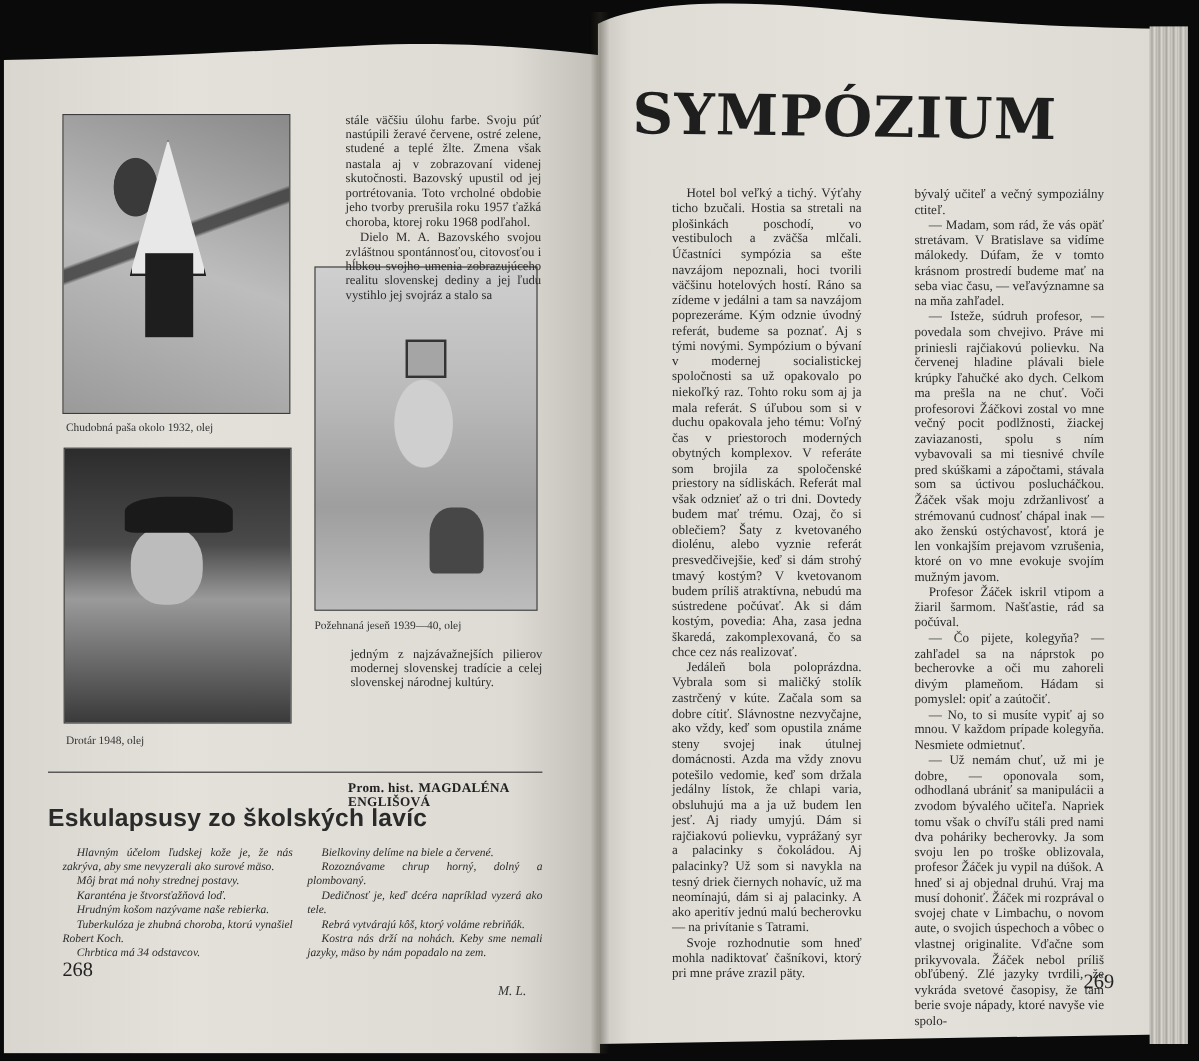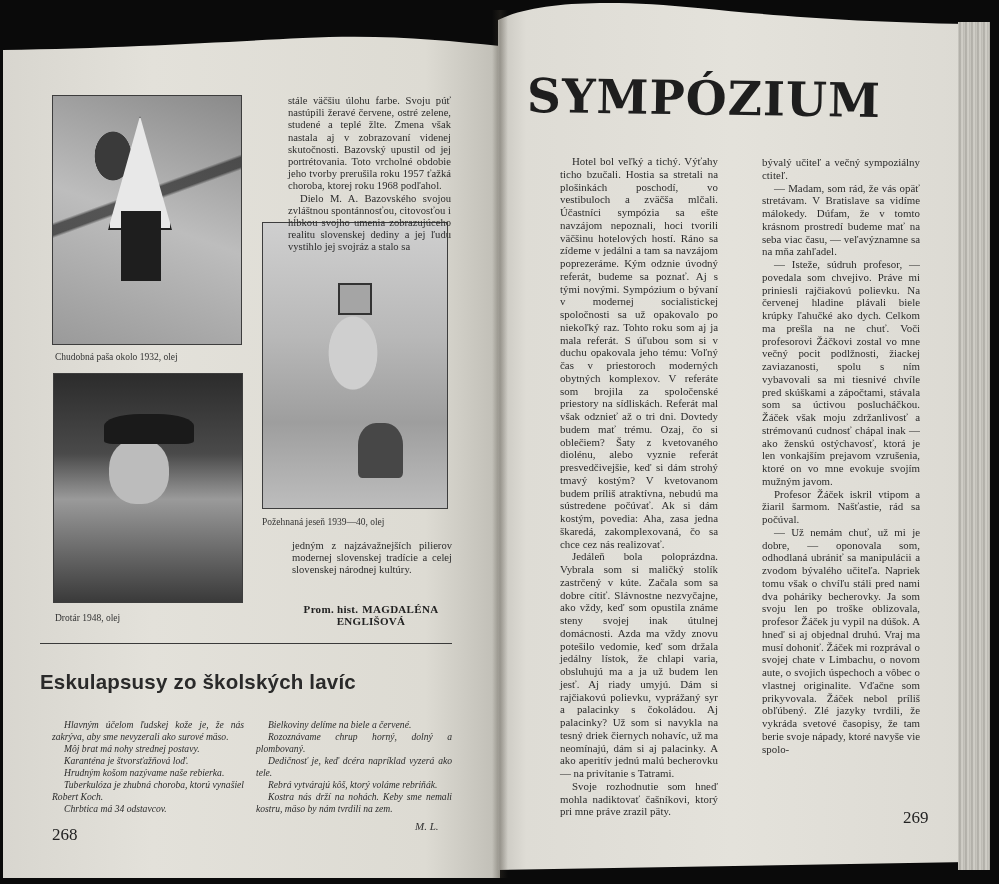--- a/index.html
+++ b/index.html
@@ -48,28 +48,28 @@
           radial-gradient(ellipse 40px 60px at 90px 130px, #cfcfcf 60%, transparent 62%),
           linear-gradient(180deg, #cfcfcf 0%, #b8b8b8 40%, #9e9e9e 70%, #bdbdbd 100%); }
   .p3::before { content: ""; position: absolute; left: 75px; top: 60px; width: 30px; height: 28px; border: 2px solid #333; background: #a5a5a5; }
   .p3::after { content: ""; position: absolute; left: 95px; top: 200px; width: 45px; height: 55px; background: #474747; border-radius: 40% 40% 10% 10%; }
 
   .caption { position: absolute; font-size: 9.5px; color: #333; text-align: center; }
   .body-text { position: absolute; font-size: 10.6px; line-height: 12.2px; text-align: justify; color: #2b2b2b; }
   .body-text p { text-indent: 12px; margin-left: 32px; }
   .body-text p.noindent { text-indent: 0; }
 
-  .byline { position: absolute; font-size: 11px; font-weight: bold; text-align: center; letter-spacing: 0.3px; color: #222; }
+  .byline { position: absolute; font-size: 11px; font-weight: bold; text-align: left; letter-spacing: 0.3px; color: #222; margin-top: 48px; }
   .byline .hist { font-weight: bold; margin-right: 4px; }
 
   .divider { position: absolute; left: 40px; top: 643px; width: 412px; height: 1px; background: #3a3a3a; }
 
   .h-eskul { position: absolute; left: 40px; top: 670px; font-family: "Liberation Sans", sans-serif; font-weight: bold; font-size: 20.5px; color: #2a2a2a; letter-spacing: 0.2px; }
 
-  .italic-col { position: absolute; font-style: italic; font-size: 9.6px; line-height: 12px; color: #2b2b2b; text-align: justify; margin-top: 14px; }
+  .italic-col { position: absolute; font-style: italic; font-size: 9.6px; line-height: 12px; color: #2b2b2b; text-align: justify; }
   .italic-col p { text-indent: 12px; }
 
   .sig { position: absolute; left: 415px; top: 800px; font-style: italic; font-size: 11px; color: #333; margin-top: 20px; }
 
   .page-num { position: absolute; font-weight: normal; font-size: 17px; color: #222; }
 
   .title-symp { position: absolute; left: 527px; top: 68px; font-family: "DejaVu Serif", serif; font-weight: bold;
     font-size: 47px; letter-spacing: 1px; color: #1e1e1e; transform: scaleY(1.0) rotate(0.8deg); transform-origin: left center; }
 </style>
 </head>
@@ -115,37 +115,39 @@
     <p>Hrudným košom nazývame naše rebierka.</p>
     <p>Tuberkulóza je zhubná choroba, ktorú vynašiel Robert Koch.</p>
     <p>Chrbtica má 34 odstavcov.</p>
   </div>
 
   <div class="italic-col" style="left:256px; top:705px; width:196px;">
     <p>Bielkoviny delíme na biele a červené.</p>
     <p>Rozoznávame chrup horný, dolný a plombovaný.</p>
     <p>Dedičnosť je, keď dcéra napríklad vyzerá ako tele.</p>
     <p>Rebrá vytvárajú kôš, ktorý voláme rebriňák.</p>
-    <p>Kostra nás drží na nohách. Keby sme nemali kostru, mäso by nám tvrdili na zem.</p>
+    <p>Kostra nás drží na nohách. Keby sme nemali jazyky, mäso by nám popadalo na zem.</p>
   </div>
 
   <div class="sig">M. L.</div>
 
-  <div class="page-num" style="left:52px; top:825px;">268</div>
+  <div class="page-num" style="left:52px; top:798px;">268</div>
 
   <div class="title-symp">SYMPÓZIUM</div>
 
   <div class="body-text" style="left:528px; top:155px; width:190px; font-size:10.9px; line-height:12.75px;">
     <p>Hotel bol veľký a tichý. Výťahy ticho bzučali. Hostia sa stretali na plošinkách poschodí, vo vestibuloch a zväčša mlčali. Účastníci sympózia sa ešte navzájom nepoznali, hoci tvorili väčšinu hotelových hostí. Ráno sa zídeme v jedálni a tam sa navzájom poprezeráme. Kým odznie úvodný referát, budeme sa poznať. Aj s tými novými. Sympózium o bývaní v modernej socialistickej spoločnosti sa už opakovalo po niekoľký raz. Tohto roku som aj ja mala referát. S úľubou som si v duchu opakovala jeho tému: Voľný čas v priestoroch moderných obytných komplexov. V referáte som brojila za spoločenské priestory na sídliskách. Referát mal však odznieť až o tri dni. Dovtedy budem mať trému. Ozaj, čo si oblečiem? Šaty z kvetovaného diolénu, alebo vyznie referát presvedčivejšie, keď si dám strohý tmavý kostým? V kvetovanom budem príliš atraktívna, nebudú ma sústredene počúvať. Ak si dám kostým, povedia: Aha, zasa jedna škaredá, zakomplexovaná, čo sa chce cez nás realizovať.</p>
     <p>Jedáleň bola poloprázdna. Vybrala som si maličký stolík zastrčený v kúte. Začala som sa dobre cítiť. Slávnostne nezvyčajne, ako vždy, keď som opustila známe steny svojej inak útulnej domácnosti. Azda ma vždy znovu potešilo vedomie, keď som držala jedálny lístok, že chlapi varia, obsluhujú ma a ja už budem len jesť. Aj riady umyjú. Dám si rajčiakovú polievku, vyprážaný syr a palacinky s čokoládou. Aj palacinky? Už som si navykla na tesný driek čiernych nohavíc, už ma neomínajú, dám si aj palacinky. A ako aperitív jednú malú becherovku — na privítanie s Tatrami.</p>
     <p>Svoje rozhodnutie som hneď mohla nadiktovať čašníkovi, ktorý pri mne práve zrazil päty.</p>
   </div>
 
   <div class="body-text" style="left:730px; top:156px; width:190px; font-size:10.9px; line-height:12.75px;">
     <p class="noindent">bývalý učiteľ a večný sympoziálny ctiteľ.</p>
     <p>— Madam, som rád, že vás opäť stretávam. V Bratislave sa vidíme málokedy. Dúfam, že v tomto krásnom prostredí budeme mať na seba viac času, — veľavýznamne sa na mňa zahľadel.</p>
     <p>— Isteže, súdruh profesor, — povedala som chvejivo. Práve mi priniesli rajčiakovú polievku. Na červenej hladine plávali biele krúpky ľahučké ako dych. Celkom ma prešla na ne chuť. Voči profesorovi Žáčkovi zostal vo mne večný pocit podlžnosti, žiackej zaviazanosti, spolu s ním vybavovali sa mi tiesnivé chvíle pred skúškami a zápočtami, stávala som sa úctivou poslucháčkou. Žáček však moju zdržanlivosť a strémovanú cudnosť chápal inak — ako ženskú ostýchavosť, ktorá je len vonkajším prejavom vzrušenia, ktoré on vo mne evokuje svojím mužným javom.</p>
     <p>Profesor Žáček iskril vtipom a žiaril šarmom. Našťastie, rád sa počúval.</p>
+    <p>— Čo pijete, kolegyňa? — zahľadel sa na náprstok po becherovke a oči mu zahoreli divým plameňom. Hádam si pomyslel: opiť a zaútočiť.</p>
+    <p>— No, to si musíte vypiť aj so mnou. V každom prípade kolegyňa. Nesmiete odmietnuť.</p>
     <p>— Už nemám chuť, už mi je dobre, — oponovala som, odhodlaná ubrániť sa manipulácii a zvodom bývalého učiteľa. Napriek tomu však o chvíľu stáli pred nami dva poháriky becherovky. Ja som svoju len po troške oblizovala, profesor Žáček ju vypil na dúšok. A hneď si aj objednal druhú. Vraj ma musí dohoniť. Žáček mi rozprával o svojej chate v Limbachu, o novom aute, o svojich úspechoch a vôbec o vlastnej originalite. Vďačne som prikyvovala. Žáček nebol príliš obľúbený. Zlé jazyky tvrdili, že vykráda svetové časopisy, že tam berie svoje nápady, ktoré navyše vie spolo-</p>
   </div>
 
   <div class="page-num" style="left:903px; top:808px;">269</div>
 </div>
 
 </body></html>

